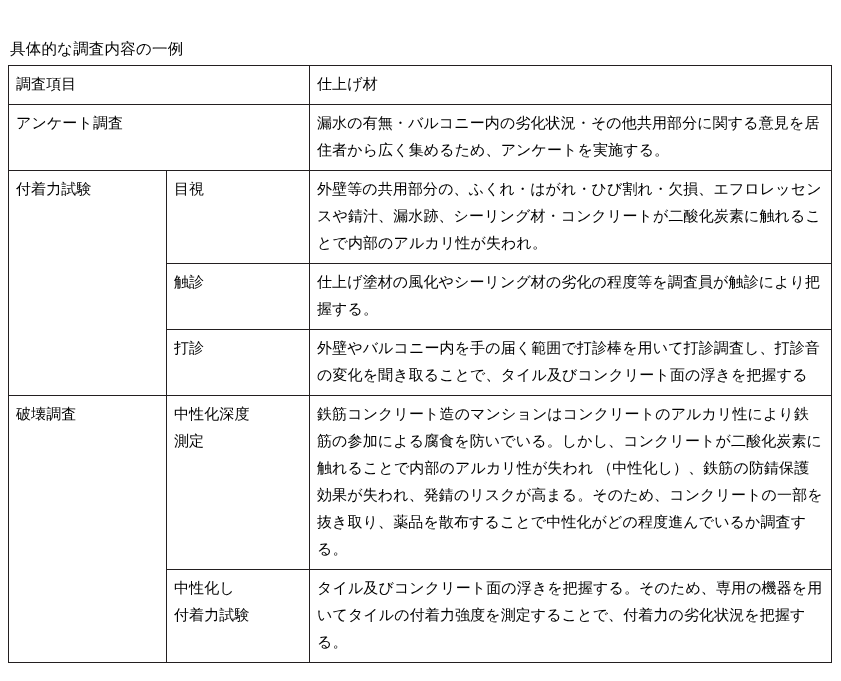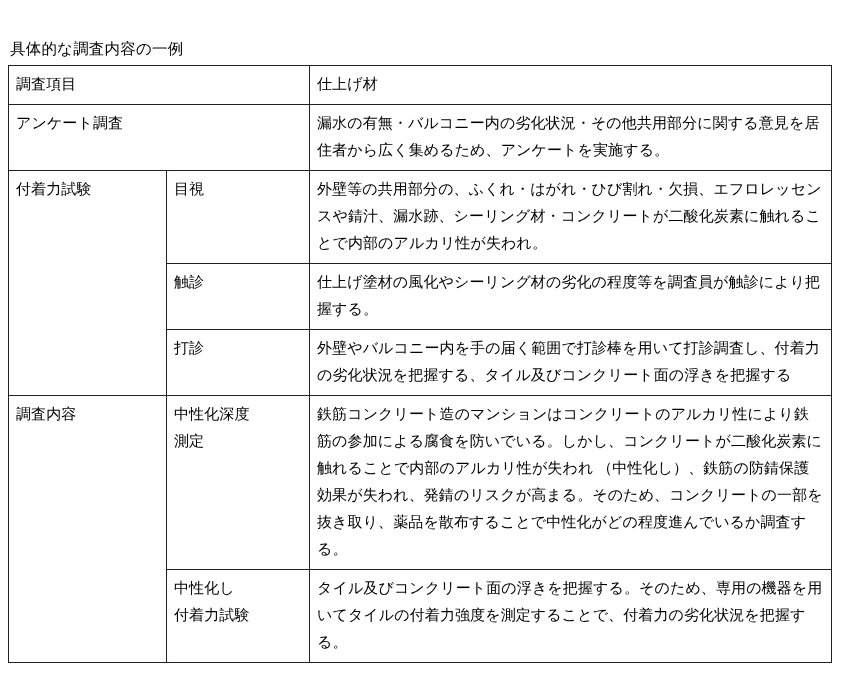--- a/index.html
+++ b/index.html
@@ -106,27 +106,27 @@
         <td>
             <span class="cell-text">仕上げ塗材の風化やシーリング材の劣化の程度等を調査員が触診により把握する。</span>
           </td>
       </tr>
 
       <tr>
         <td>
             <span class="cell-text">打診</span>
           </td>
         <td>
-            <span class="cell-text">外壁やバルコニー内を手の届く範囲で打診棒を用いて打診調査し、付着力の劣化状況を把握する、タイル及びコンクリート面の浮きを把握する</span>
+            <span class="cell-text">外壁やバルコニー内を手の届く範囲で打診棒を用いて打診調査し、打診音の変化を聞き取ることで、タイル及びコンクリート面の浮きを把握する</span>
           </td>
       </tr>
 
       <tr>
         <td rowspan="2">
-            <span class="cell-text">調査内容</span>
+            <span class="cell-text">破壊調査</span>
           </td>
         <td>
             <span class="cell-text">中性化深度
 測定</span>
           </td>
         <td>
             <span class="cell-text">鉄筋コンクリート造のマンションはコンクリートのアルカリ性により鉄筋の参加による腐食を防いでいる。しかし、コンクリートが二酸化炭素に触れることで内部のアルカリ性が失われ （中性化し）、鉄筋の防錆保護効果が失われ、発錆のリスクが高まる。そのため、コンクリートの一部を抜き取り、薬品を散布することで中性化がどの程度進んでいるか調査する。</span>
           </td>
       </tr>
 

